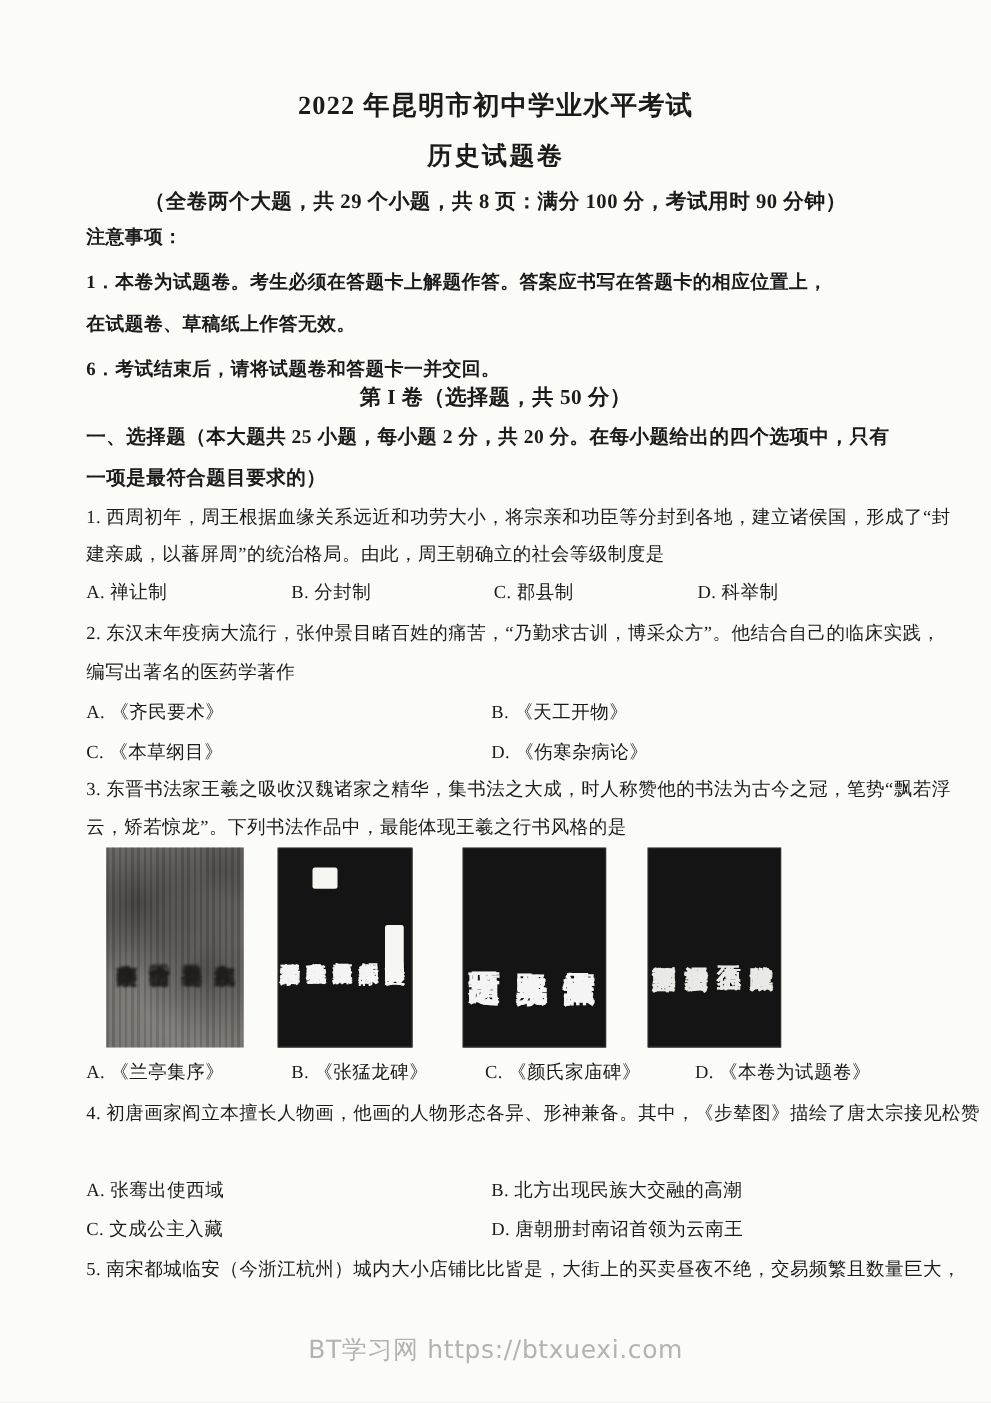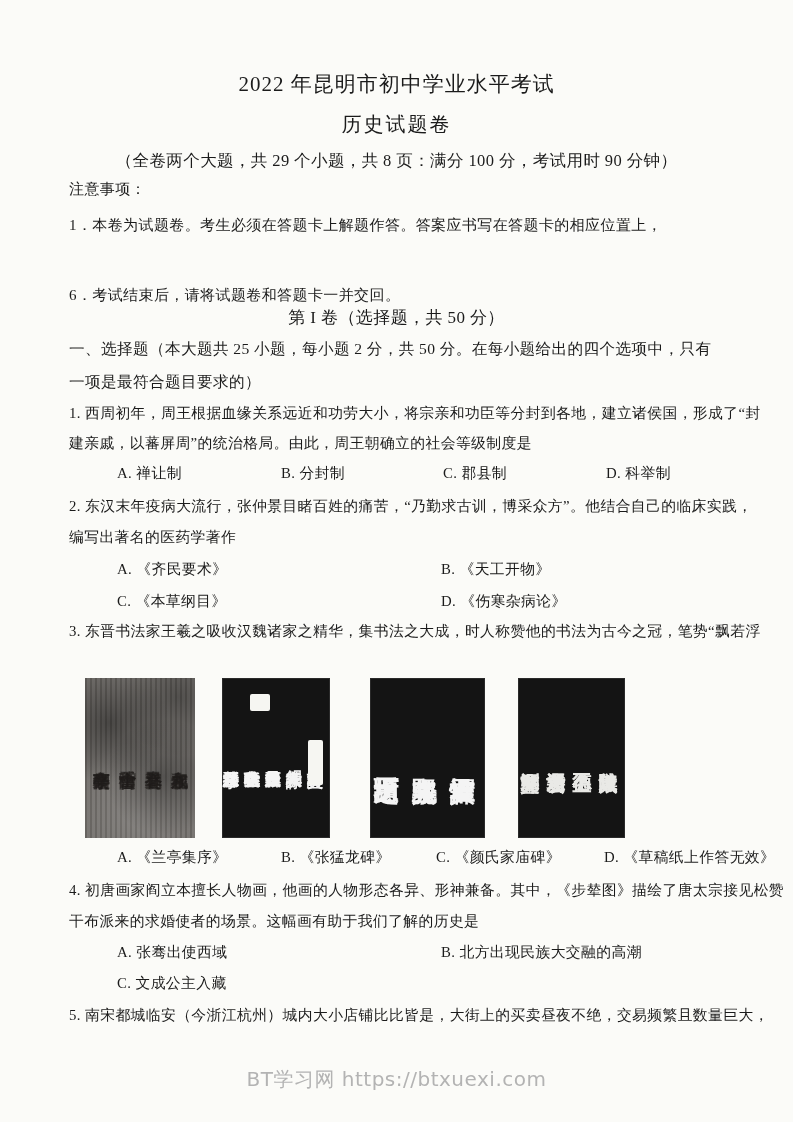--- a/index.html
+++ b/index.html
@@ -12,30 +12,30 @@
     font-family:"Liberation Serif","DejaVu Serif",serif;
     overflow:hidden;
   }
   .line {
     position:absolute;
     left:69px; right:58px;
     font-size:14.8px;
     letter-spacing:0.4px;
     white-space:nowrap;
   }
-  .bold { font-weight:normal; }
+  .bold { font-weight:bold; }
   .center { left:0; right:0; text-align:center; }
   .t1 { font-size:21px; letter-spacing:1px; }
   .t2 { font-size:20px; letter-spacing:2px; }
   .t3 { font-size:16.5px; }
   .notice { font-size:15px; }
   .sec { font-size:17px; }
   .intro { font-size:15.6px; }
   .row { position:absolute; left:69px; right:0; height:22px; }
-  .opt { position:absolute; top:0; font-size:14.8px; letter-spacing:0.4px; white-space:nowrap;margin-left:48px; }
+  .opt { position:absolute; top:0; font-size:14.8px; letter-spacing:0.4px; white-space:nowrap; }
 
   
   .fig { position:absolute; top:678px; height:160px; overflow:hidden; }
   .stele { background:#141414; box-shadow:0 0 0 1px #2a2a2a inset; }
   .stele-text {
     writing-mode:vertical-rl;
     white-space:pre-line;
     color:#f4f4f4;
     font-weight:bold;
     height:100%; width:100%;
@@ -87,24 +87,25 @@
 <body>
 
 <div class="page">
 
   <div class="line center bold t1" style="top:70px">2022 年昆明市初中学业水平考试</div>
   <div class="line center bold t2" style="top:111px">历史试题卷</div>
   <div class="line center bold t3" style="top:150px">（全卷两个大题，共 29 个小题，共 8 页：满分 100 分，考试用时 90 分钟）</div>
 
   <div class="line bold notice" style="top:180px">注意事项：</div>
   <div class="line bold notice" style="top:216px">1．本卷为试题卷。考生必须在答题卡上解题作答。答案应书写在答题卡的相应位置上，</div>
+  <div class="line bold notice" style="top:250px">在试题卷、草稿纸上作答无效。</div>
   <div class="line bold notice" style="top:286px">6．考试结束后，请将试题卷和答题卡一并交回。</div>
 
   <div class="line center bold sec" style="top:306px">第 I 卷（选择题，共 50 分）</div>
-  <div class="line bold intro" style="top:339px">一、选择题（本大题共 25 小题，每小题 2 分，共 50 分。在每小题给出的四个选项中，只有</div>
+  <div class="line bold intro" style="top:339px">一、选择题（本大题共 25 小题，每小题 2 分，共 20 分。在每小题给出的四个选项中，只有</div>
   <div class="line bold intro" style="top:372px">一项是最符合题目要求的）</div>
 
   <div class="line" style="top:404px">1. 西周初年，周王根据血缘关系远近和功劳大小，将宗亲和功臣等分封到各地，建立诸侯国，形成了“封</div>
   <div class="line" style="top:434px">建亲戚，以蕃屏周”的统治格局。由此，周王朝确立的社会等级制度是</div>
   <div class="row" style="top:464px">
     <span class="opt" style="left:0">A. 禅让制</span>
     <span class="opt" style="left:164px">B. 分封制</span>
     <span class="opt" style="left:326px">C. 郡县制</span>
     <span class="opt" style="left:489px">D. 科举制</span>
   </div>
@@ -114,20 +115,21 @@
   <div class="row" style="top:560px">
     <span class="opt" style="left:0">A. 《齐民要术》</span>
     <span class="opt" style="left:324px">B. 《天工开物》</span>
   </div>
   <div class="row" style="top:592px">
     <span class="opt" style="left:0">C. 《本草纲目》</span>
     <span class="opt" style="left:324px">D. 《伤寒杂病论》</span>
   </div>
 
   <div class="line" style="top:622px">3. 东晋书法家王羲之吸收汉魏诸家之精华，集书法之大成，时人称赞他的书法为古今之冠，笔势“飘若浮</div>
+  <div class="line" style="top:652px">云，矫若惊龙”。下列书法作品中，最能体现王羲之行书风格的是</div>
 
   <div class="fig figA">
     <div class="rub-text">永和九年歲在
 癸丑暮春之初
 會于會稽山陰
 之蘭亭脩稧事</div>
   </div>
   <div class="fig stele figB">
     <div class="stele-text">美周宣詩
 人詠其孝絹
@@ -146,30 +148,30 @@
     <div class="stele-text">咸陳大道無
 名上德不德
 玄功潛運幾
 深莫測鑿并</div>
   </div>
 
   <div class="row" style="top:848px">
     <span class="opt" style="left:0">A. 《兰亭集序》</span>
     <span class="opt" style="left:164px">B. 《张猛龙碑》</span>
     <span class="opt" style="left:319px">C. 《颜氏家庙碑》</span>
-    <span class="opt" style="left:487px">D. 《草稿纸上作答无效》</span>
+    <span class="opt" style="left:487px">D. 《本卷为试题卷》</span>
   </div>
 
   <div class="line" style="top:881px">4. 初唐画家阎立本擅长人物画，他画的人物形态各异、形神兼备。其中，《步辇图》描绘了唐太宗接见松赞</div>
-  <div class="line" style="top:912px">干布派来的求婚使者的场景。这幅画有助于我们了解的历史是</div>
   <div class="row" style="top:943px">
     <span class="opt" style="left:0">A. 张骞出使西域</span>
     <span class="opt" style="left:324px">B. 北方出现民族大交融的高潮</span>
   </div>
   <div class="row" style="top:974px">
     <span class="opt" style="left:0">C. 文成公主入藏</span>
+    <span class="opt" style="left:324px">D. 唐朝册封南诏首领为云南王</span>
   </div>
 
   <div class="line" style="top:1006px">5. 南宋都城临安（今浙江杭州）城内大小店铺比比皆是，大街上的买卖昼夜不绝，交易频繁且数量巨大，</div>
 
   <div class="footer">BT学习网 https://btxuexi.com</div>
 
 </div>
 
 </body></html>

